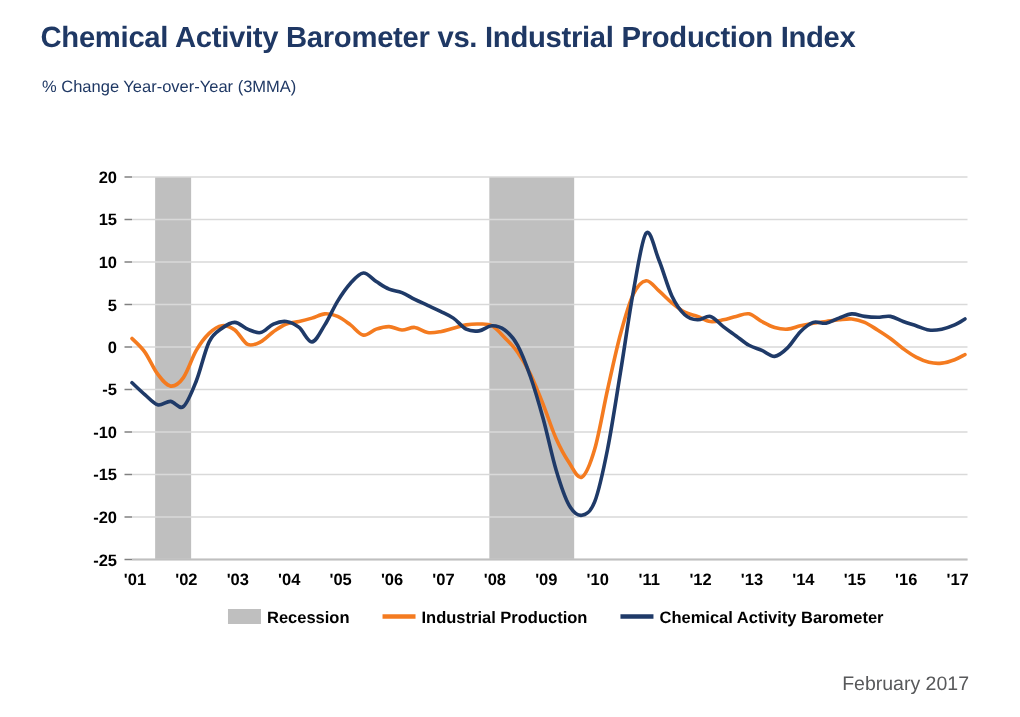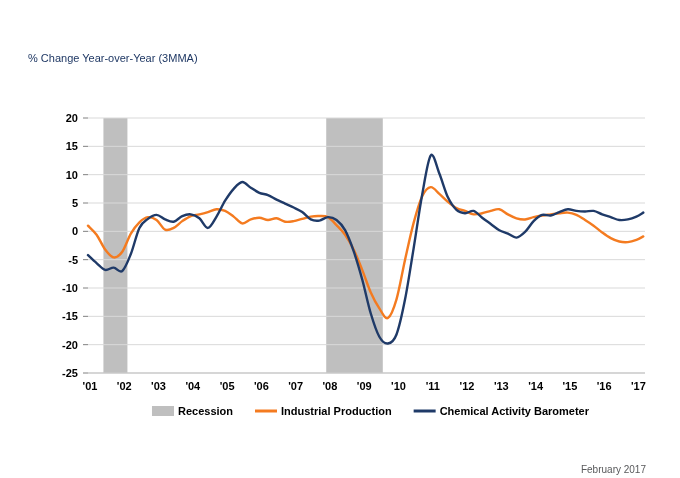--- a/index.html
+++ b/index.html
@@ -18,38 +18,39 @@
   #page-subtitle{
     position:absolute;left:28px;top:52px;
     font-size:11px;font-weight:normal;color:#1F3864;
     white-space:nowrap;
   }
   #chart-wrap{
     position:absolute;left:0;top:0;width:680px;height:478px;
   }
   #plot-svg{display:block;}
   #footer-date{
-    position:absolute;right:34px;top:464px;
-    font-size:10px;color:#58595B;
+    position:absolute;right:34px;top:448px;
+    font-size:13px;color:#58595B;
     white-space:nowrap;
   }
   .axis-label{
     font-family:"Liberation Sans", sans-serif;
     font-size:11px;font-weight:bold;fill:#000000;
   }
   .legend-text{
     font-family:"Liberation Sans", sans-serif;
     font-size:11px;font-weight:bold;fill:#000000;
   }
 </style>
 </head>
 <body>
 
 <div id="chart-wrap">
 
+  <div id="page-title">Chemical Activity Barometer vs. Industrial Production Index</div>
   <div id="page-subtitle">% Change Year-over-Year (3MMA)</div>
 
   <svg id="plot-svg" width="680" height="478">
     <g id="recession-bands">
         <rect x="103.42461538461694" y="118" width="23.993846153847727" height="255" fill="#BFBFBF"></rect>
         <rect x="326.2246153846169" y="118" width="56.556923076918395" height="255" fill="#BFBFBF"></rect>
       </g>
     <g id="gridlines">
         <line x1="88" y1="118" x2="645" y2="118" stroke="#D9D9D9" stroke-width="1"></line>
         <line x1="88" y1="146.33333333333334" x2="645" y2="146.33333333333334" stroke="#D9D9D9" stroke-width="1"></line>

